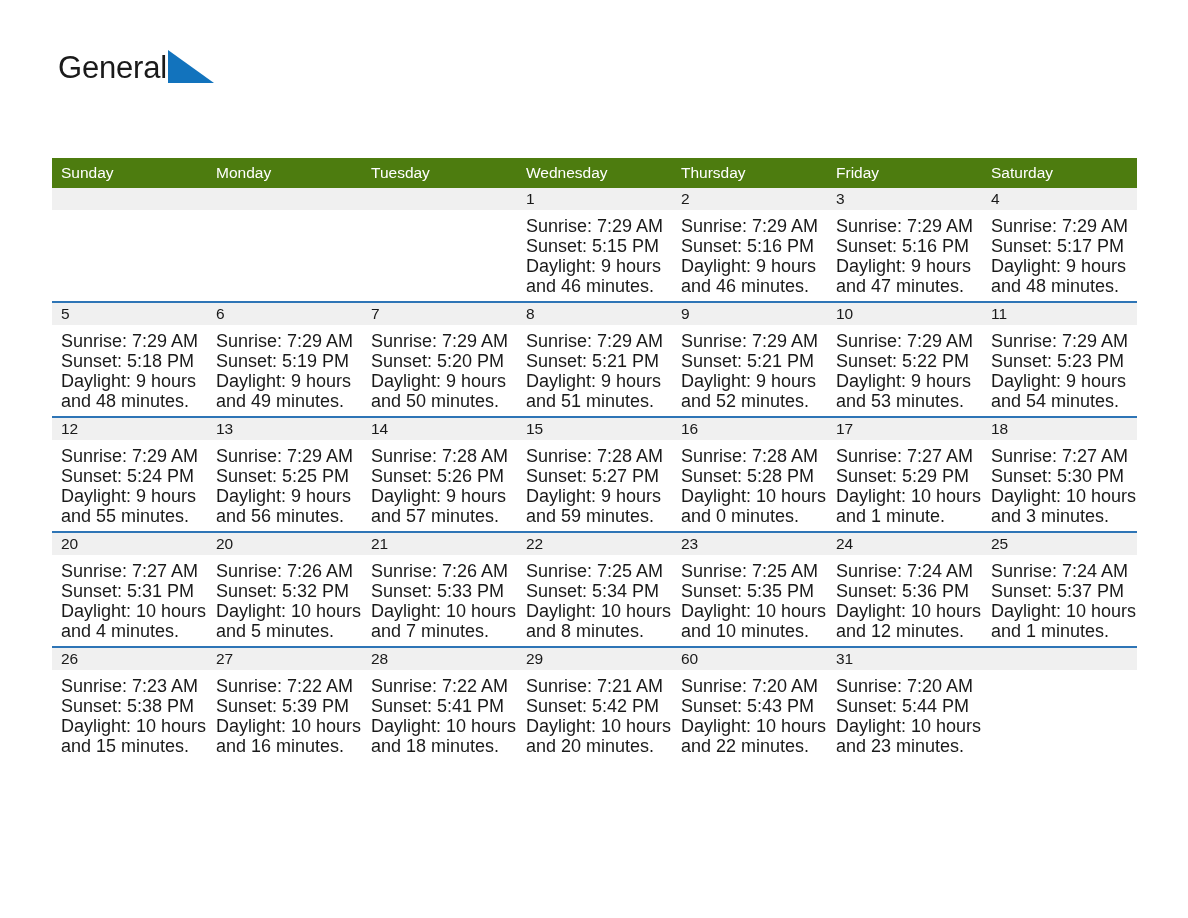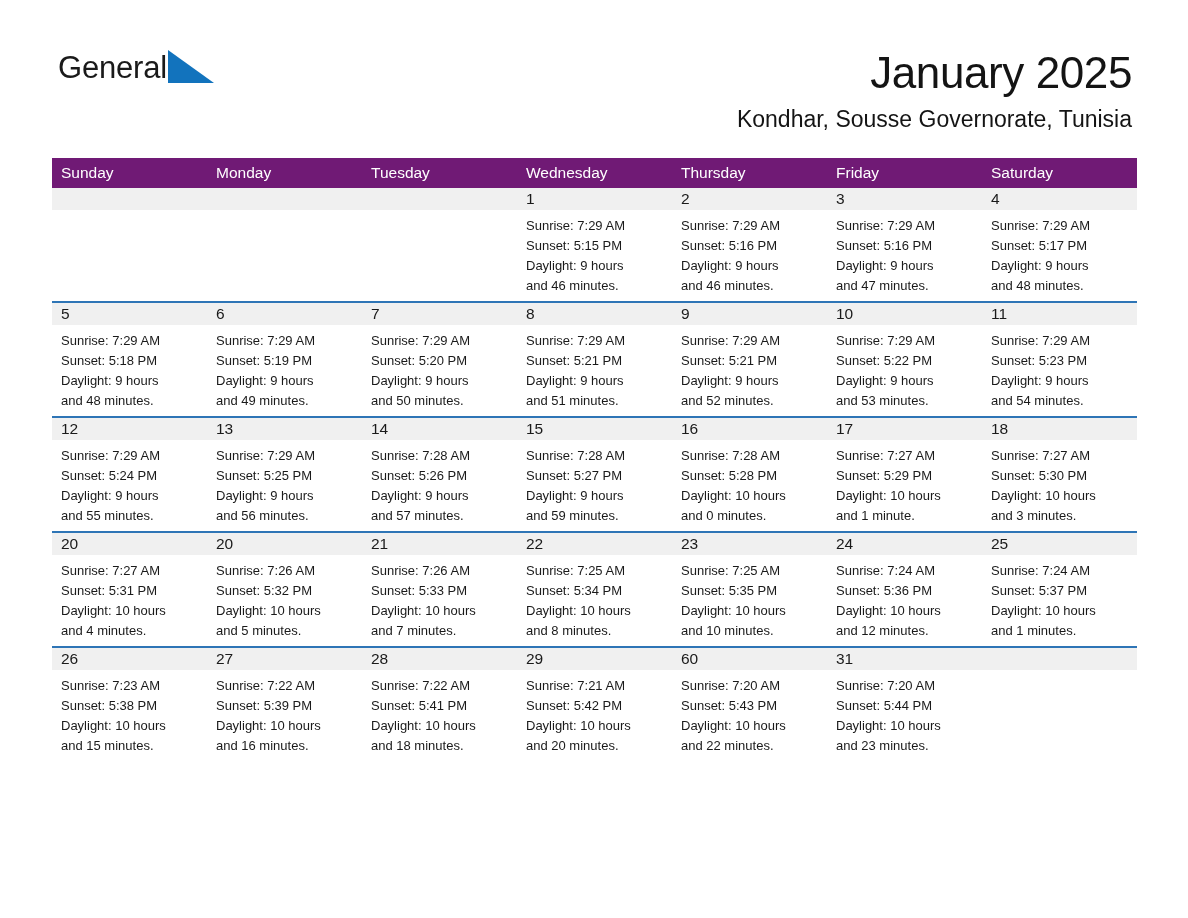--- a/index.html
+++ b/index.html
@@ -92,21 +92,21 @@
     left: 52px;
     top: 158px;
     width: 1085px;
   }
   table.cal {
     width: 100%;
     border-collapse: collapse;
     table-layout: fixed;
   }
   th.dow {
-    background: #701a75;
+    background: #4d7c0f;
     color: #ffffff;
     font-size: 15.5px;
     font-weight: normal;
     text-align: left;
     padding: 6px 0 7px 9px;
     height: 17px;
     line-height: 17px;
   }
   td.day {
     vertical-align: top;
@@ -124,21 +124,21 @@
     line-height: 22px;
     padding: 0 0 0 9px;
     font-size: 15.5px;
     color: #1a1a1a;
   }
   .daynum.empty {
     color: transparent;
   }
   .cellbody {
     padding: 6px 6px 0 9px;
-    font-size: 13px;
+    font-size: 18px;
     line-height: 20px;
     color: #1a1a1a;
   }
   .cellbody .line {
     white-space: nowrap;
   }
   td.blank .cellbody { visibility: hidden; }
 </style>
 </head>
 <body>
@@ -149,24 +149,20 @@
 
     <div class="logo">
       <div class="logo-row1">
         <span class="logo-general">General</span>
         <svg class="logo-triangle" viewBox="0 0 46 33">
           <polygon points="0,0 46,33 0,33" fill="#1273bd"></polygon>
         </svg>
       </div>
     </div>
 
-    <div class="title-block">
-      <div class="month-title">January 2025</div>
-      <div class="location-title">Kondhar, Sousse Governorate, Tunisia</div>
-    </div>
 
   </div>
 
   <div class="calendar">
     <table class="cal">
       <thead>
         <tr>
           <th class="dow">Sunday</th>
           <th class="dow">Monday</th>
           <th class="dow">Tuesday</th>

